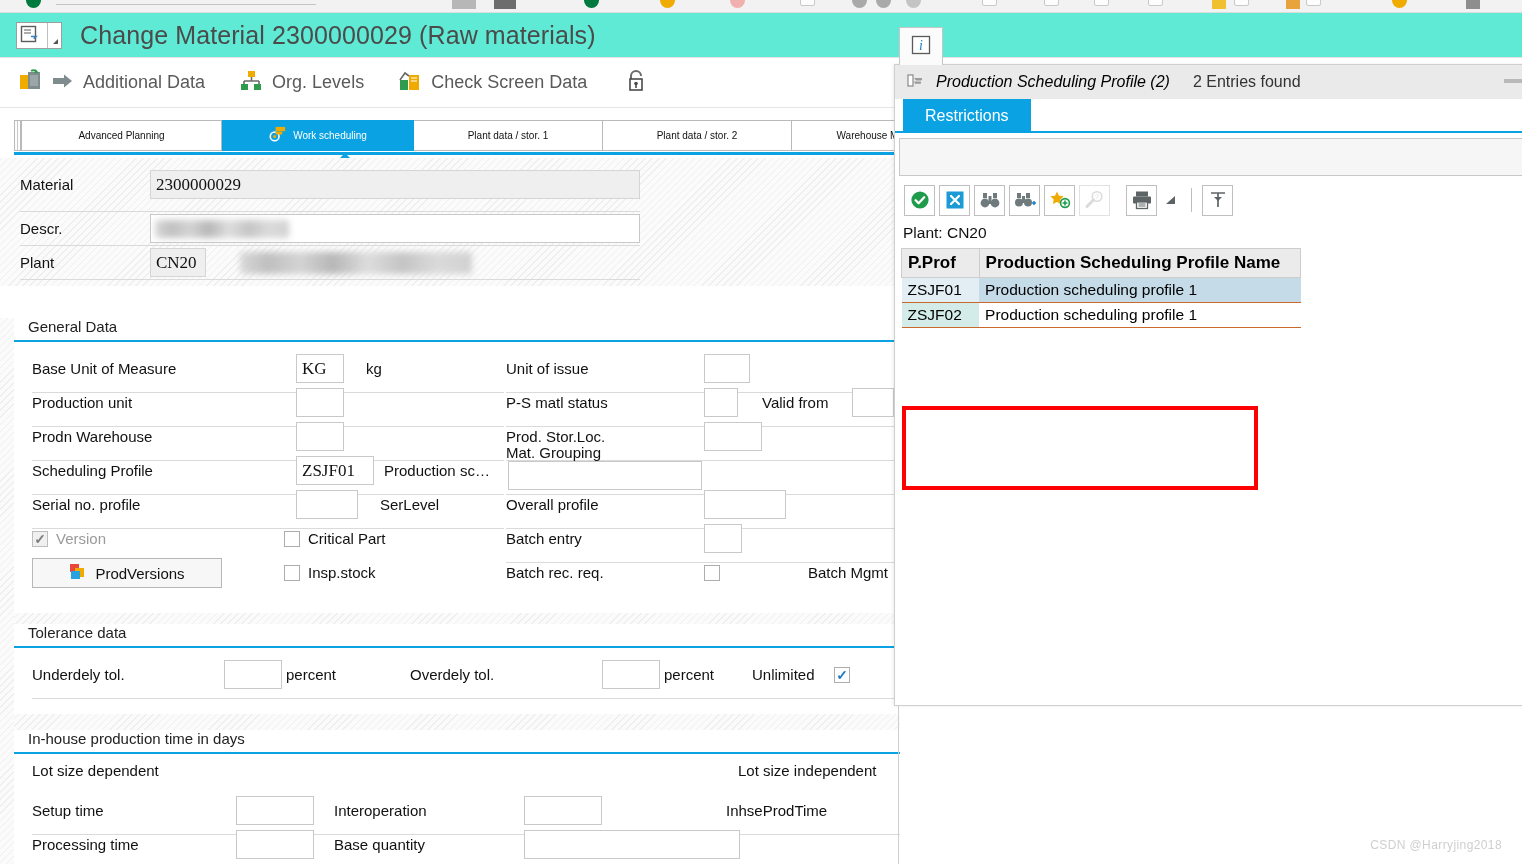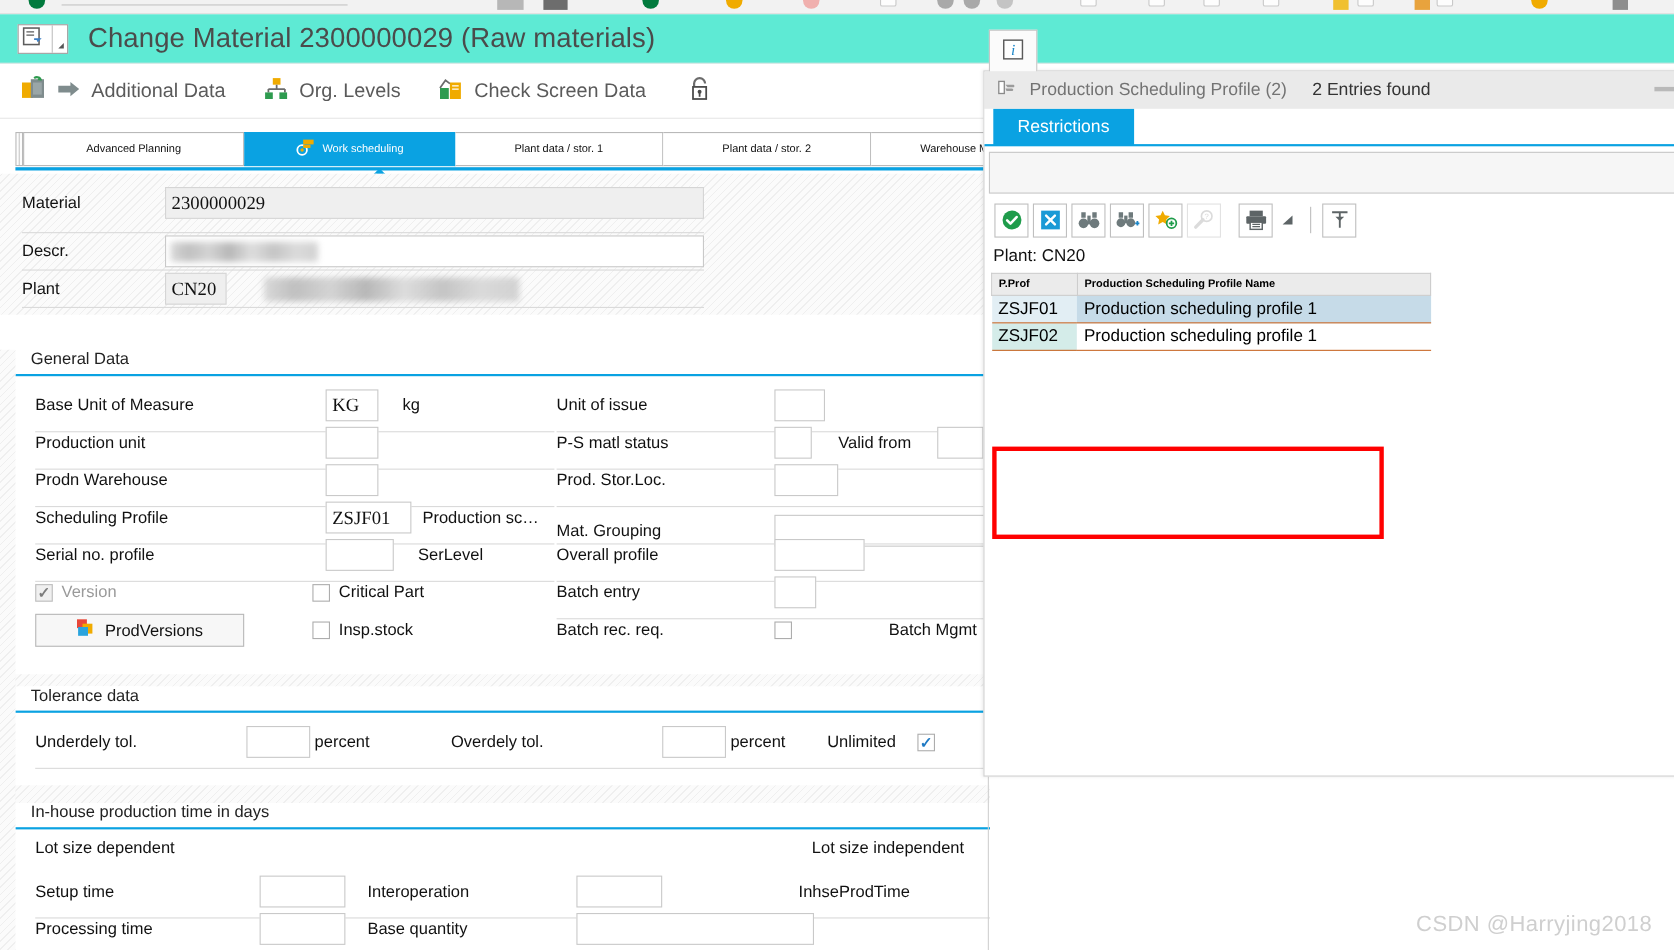--- a/index.html
+++ b/index.html
@@ -142,21 +142,21 @@
   }
   .popup-infotab {
     position: absolute; left: 4px; top: -38px; width: 44px; height: 38px;
     border: 1px solid #c6c6c6; border-bottom: none; background: #fbfbfb;
     display: flex; align-items: center; justify-content: center;
   }
   .popup-titlebar {
     position: absolute; left: 0; top: 0; width: 640px; height: 34px;
     background: #eaeaea; display: flex; align-items: center; padding-left: 12px; gap: 9px;
   }
-  .popup-title-text { font-size: 16px; color: #737373; white-space: nowrap; }
+  .popup-title-text { font-size: 16px; color: #000000; white-space: nowrap; font-style: italic; }
   .popup-count { font-size: 16px; color: #333; margin-left: 14px; white-space: nowrap; }
   .popup-min {
     position: absolute; right: 10px; top: 14px; width: 21px; height: 4px; background: #b9b9b9; cursor: pointer;
   }
   .popup-tabrow { position: absolute; left: 0; top: 34px; width: 640px; height: 33px; background: #ffffff; }
   .ptab {
     position: absolute; left: 8px; top: 0; height: 33px; background: #0aa2e2;
     color: #ffffff; font-size: 16px; display: flex; align-items: center; padding: 0 22px;
     cursor: pointer;
   }
@@ -178,41 +178,41 @@
 
   .popup-plant {
     position: absolute; left: 8px; top: 159px; font-size: 15.5px; color: #111;
   }
   .result-table {
     position: absolute; left: 6px; top: 183px; width: 400px;
     border-collapse: collapse; font-size: 15.5px;
   }
   .result-table th {
     background: #ebebeb; border: 1px solid #cdcdcd; padding: 4px 6px;
-    font-size: 10px; font-weight: bold; color: #000; text-align: left; white-space: nowrap;
+    font-size: 17px; font-weight: bold; color: #000; text-align: left; white-space: nowrap;
   }
   .result-table td {
     border-bottom: 1px solid #c96a2a; padding: 3px 6px; white-space: nowrap; color: #000;
   }
   .result-table tr.row-sel td { background: #c6dbe8; }
   .result-table tr.row-sel td.keycell { background: #e2eef4; }
   .result-table tr.row-alt td { background: #ffffff; }
   .result-table tr.row-alt td.keycell { background: #d4ece9; }
   .redbox {
     position: absolute; left: 902px; top: 406px; width: 356px; height: 84px;
     border: 4px solid #ff0000; pointer-events: none; z-index: 40;
   }
   .grid-filler {
     position: absolute; left: 6px; top: 183px; width: 624px; height: 108px;
     border-right: 1px solid #d9d9d9;
   }
 
   .watermark {
     position: absolute; right: 20px; bottom: 12px;
-    font-size: 20px; color: #cfcfcf; letter-spacing: .4px; white-space: nowrap;
+    font-size: 12px; color: #cfcfcf; letter-spacing: .4px; white-space: nowrap;
   }
   .vdiv { position: absolute; background: #d0d0d0; width: 1px; }
 </style>
 </head>
 <body>
 
 <div id="root">
 
   <div class="top-strip">
     <div class="ts-ico ts-circle" style="left:26px;background:#017a3d;"></div>
@@ -453,21 +453,21 @@
         <span class="finput" style="width:42px; margin-left:24px;"></span>
       </div>
       <div class="underline" style="left:492px; top:108px; width:394px;"></div>
 
       <div class="frow" style="left:492px; top:104px;">
         <span class="flabel" style="width:198px;">Prod. Stor.Loc.</span>
         <span class="finput" style="width:58px;"></span>
       </div>
       <div class="underline" style="left:492px; top:142px; width:394px;"></div>
 
-      <div class="frow" style="left:492px; top:150px;">
+      <div class="frow" style="left:492px; top:126px;flex-direction:column;">
         <span class="flabel" style="width:198px;">Mat. Grouping</span>
         <span class="finput" style="width:194px;"></span>
       </div>
       <div class="underline" style="left:492px; top:176px; width:394px;"></div>
 
       <div class="frow" style="left:492px; top:172px;">
         <span class="flabel" style="width:198px;">Overall profile</span>
         <span class="finput" style="width:82px;"></span>
       </div>
       <div class="underline" style="left:492px; top:210px; width:394px;"></div>

